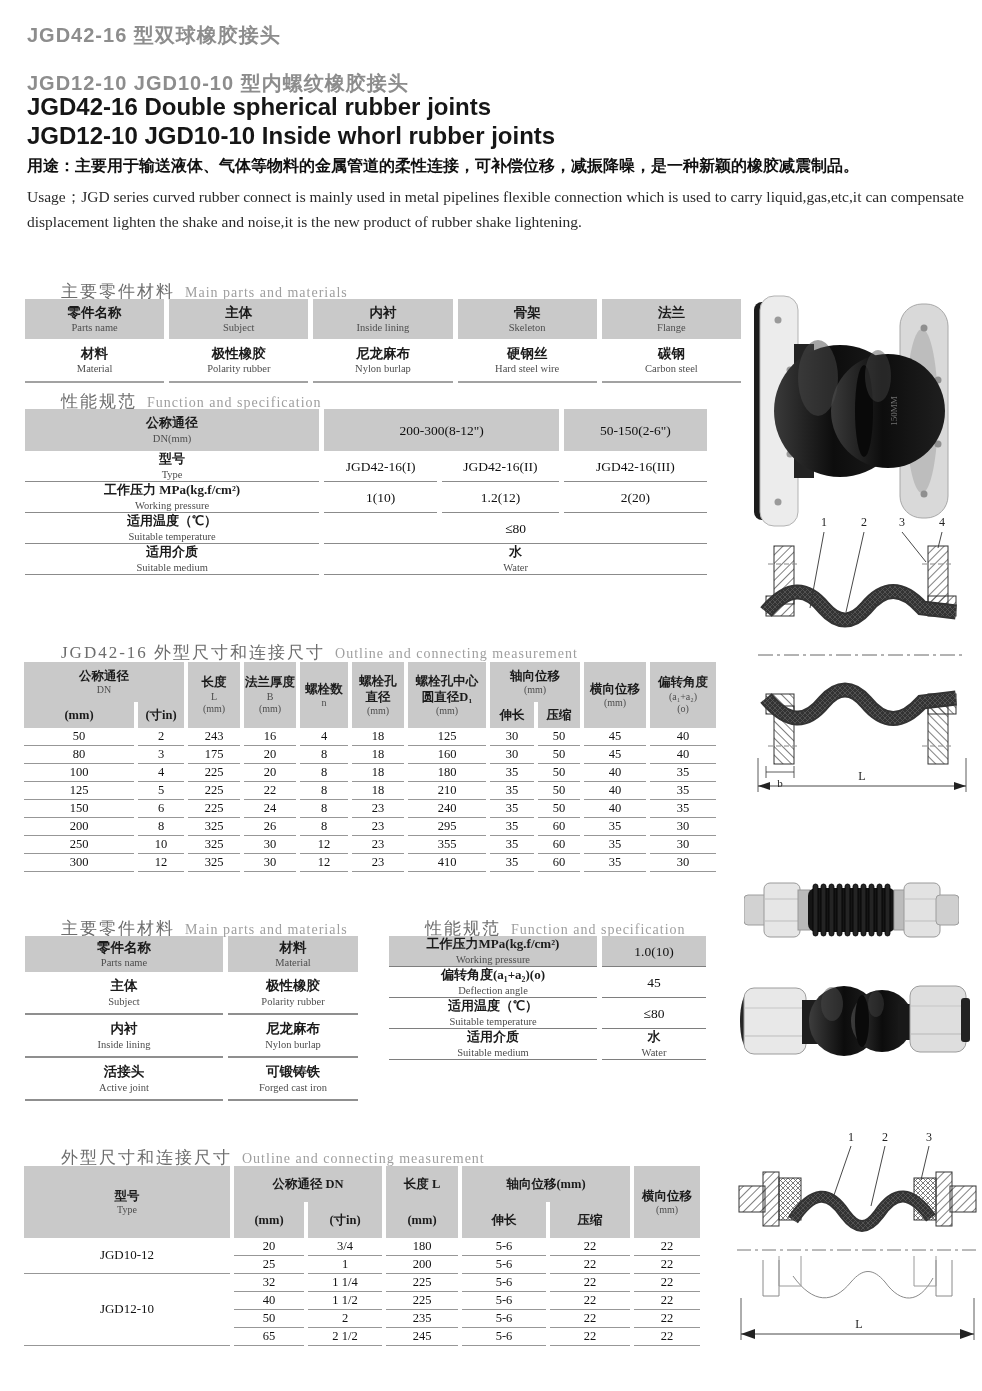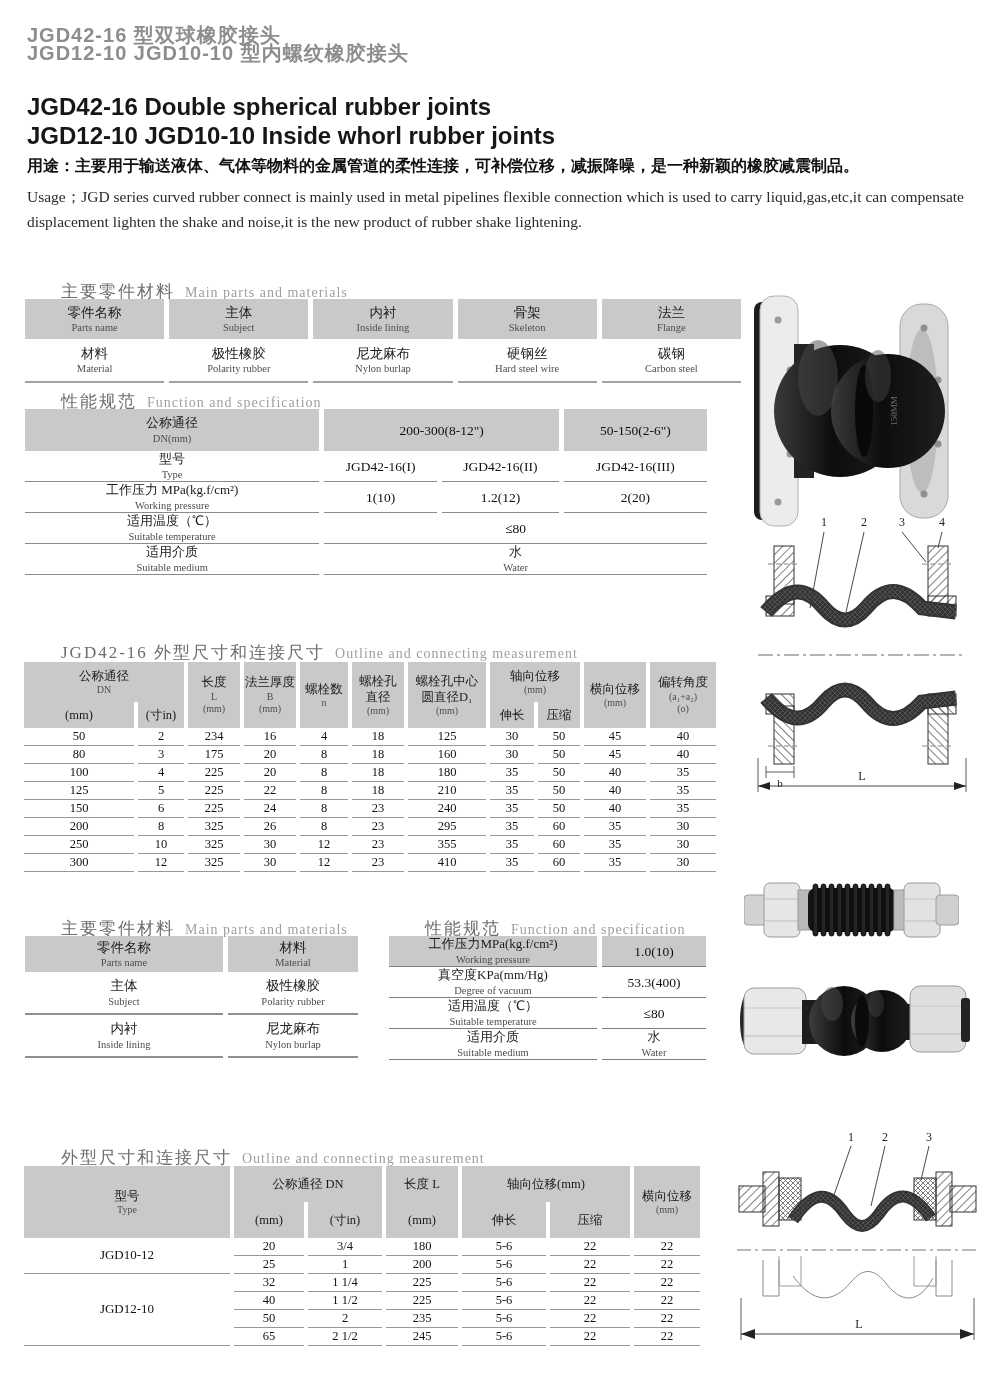--- a/index.html
+++ b/index.html
@@ -8,21 +8,21 @@
   .title-cn{font-family:"Liberation Sans",sans-serif;font-weight:700;font-size:20px;color:#8d8d8d;letter-spacing:1px;white-space:nowrap;}
   .title-en{font-family:"Liberation Sans",sans-serif;font-weight:700;font-size:24px;color:#161616;white-space:nowrap;}
   .usage-cn{font-size:16px;font-weight:700;color:#101010;width:935px;}
   .usage-en{font-size:15.5px;color:#2a2a2a;width:937px;text-align:justify;line-height:1.62;}
   .sec{white-space:nowrap;margin-left:39px;}
   .sec .cn{font-size:17px;color:#6d6d6d;letter-spacing:2px;font-weight:400;}
   .sec .en{font-size:14px;color:#9e9e9e;margin-left:10px;letter-spacing:1px;}
   table{border-collapse:separate;border-spacing:5px 0;table-layout:fixed;}
   td,th{text-align:center;vertical-align:middle;padding:0;font-weight:normal;overflow:hidden;}
   .gy{background:#c9c9c9;}
-  .cnb{font-size:13.5px;font-weight:400;color:#1b1b1b;display:block;line-height:1.3;}
+  .cnb{font-size:13.5px;font-weight:700;color:#1b1b1b;display:block;line-height:1.3;}
   .sub{font-size:10.5px;color:#4d4d4d;display:block;line-height:1.25;}
   .val{font-size:13.5px;color:#101010;}
   
   #t1{width:726px;}
   #t1 tr.hr{height:40px;}
   #t1 tr.dr{height:44px;}
   #t1 tr.dr td{border-bottom:2px solid #a2a2a2;}
   
   #t2{width:692px;}
   #t2 tr.hr{height:42px;}
@@ -51,21 +51,21 @@
   #t5 tr{height:27px;}
   #t5 tr.hr{height:27px;}
   #t5 tr td{border-bottom:1.5px solid #7e7e7e;}
   #t5 .cnb{font-size:13px;}
   svg text{font-family:"Liberation Serif",serif;}
 </style>
 </head>
 <body>
 
 <div class="abs title-cn" style="left:27px;top:22px;">JGD42-16 型双球橡胶接头</div>
-<div class="abs title-cn" style="left:27px;top:40px;">JGD12-10 JGD10-10 型内螺纹橡胶接头</div>
+<div class="abs title-cn" style="left:27px;top:70px;">JGD12-10 JGD10-10 型内螺纹橡胶接头</div>
 <div class="abs title-en" style="left:27px;top:93px;">JGD42-16  Double spherical rubber joints</div>
 <div class="abs title-en" style="left:27px;top:122px;">JGD12-10  JGD10-10 Inside whorl rubber joints</div>
 <div class="abs usage-cn" style="left:27px;top:156px;">用途：主要用于输送液体、气体等物料的金属管道的柔性连接，可补偿位移，减振降噪，是一种新颖的橡胶减震制品。</div>
 <div class="abs usage-en" style="left:27px;top:184px;">Usage；JGD series curved rubber connect is mainly used in metal pipelines flexible connection which is used to carry liquid,gas,etc,it can compensate displacement lighten the shake and noise,it is the new product of rubber shake lightening.</div>
 
 <div class="abs sec" style="left:22px;top:280px;">
   <span class="cn">主要零件材料</span><span class="en">Main parts and materials</span>
 </div>
 <table id="t1" class="abs" style="left:20px;top:299px;">
   <tbody>
@@ -316,21 +316,21 @@
         </th>
     <th>
           <span class="cnb">压缩</span>
         </th>
   </tr>
   </thead>
   <tbody>
       <tr>
         <td>50</td>
         <td>2</td>
-        <td>234</td>
+        <td>243</td>
         <td>16</td>
         <td>4</td>
         <td>18</td>
         <td>125</td>
         <td>30</td>
         <td>50</td>
         <td>45</td>
         <td>40</td>
       </tr>
       <tr>
@@ -459,20 +459,30 @@
   <tr class="dr">
     <td>
           <span class="cnb">内衬</span>
           <span class="sub">Inside lining</span>
         </td>
     <td>
           <span class="cnb">尼龙麻布</span>
           <span class="sub">Nylon burlap</span>
         </td>
   </tr>
+  <tr class="dr">
+    <td>
+          <span class="cnb">活接头</span>
+          <span class="sub">Active joint</span>
+        </td>
+    <td>
+          <span class="cnb">可锻铸铁</span>
+          <span class="sub">Forged cast iron</span>
+        </td>
+  </tr>
 </tbody>
   </table>
 
 <div class="abs sec" style="left:386px;top:917px;">
   <span class="cn">性能规范</span><span class="en">Function and specification</span>
 </div>
 <table id="t5" class="abs" style="left:384px;top:936px;">
   <colgroup>
       <col style="width:208px">
       <col style="width:104px">
@@ -480,24 +490,24 @@
   <tbody>
       <tr class="hr">
     <td class="gy">
           <span class="cnb">工作压力MPa(kg.f/cm²)</span>
           <span class="sub">Working pressure</span>
         </td>
     <td class="gy"><span class="val">1.0(10)</span></td>
   </tr>
   <tr>
     <td>
-          <span class="cnb">真空度KPa(mm/Hg)</span>
-          <span class="sub">Degree of vacuum</span>
-        </td>
-    <td><span class="val">53.3(400)</span></td>
+          <span class="cnb">偏转角度(a₁+a₂)(o)</span>
+          <span class="sub">Deflection angle</span>
+        </td>
+    <td><span class="val">45</span></td>
   </tr>
   <tr>
     <td>
           <span class="cnb">适用温度（℃）</span>
           <span class="sub">Suitable temperature</span>
         </td>
     <td><span class="val">≤80</span></td>
   </tr>
   <tr>
     <td>

